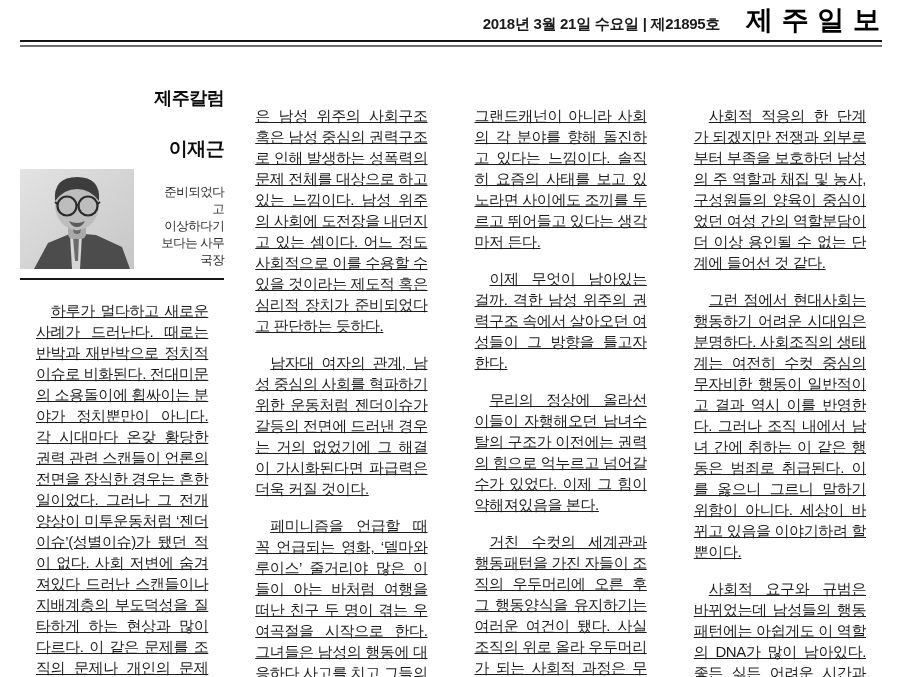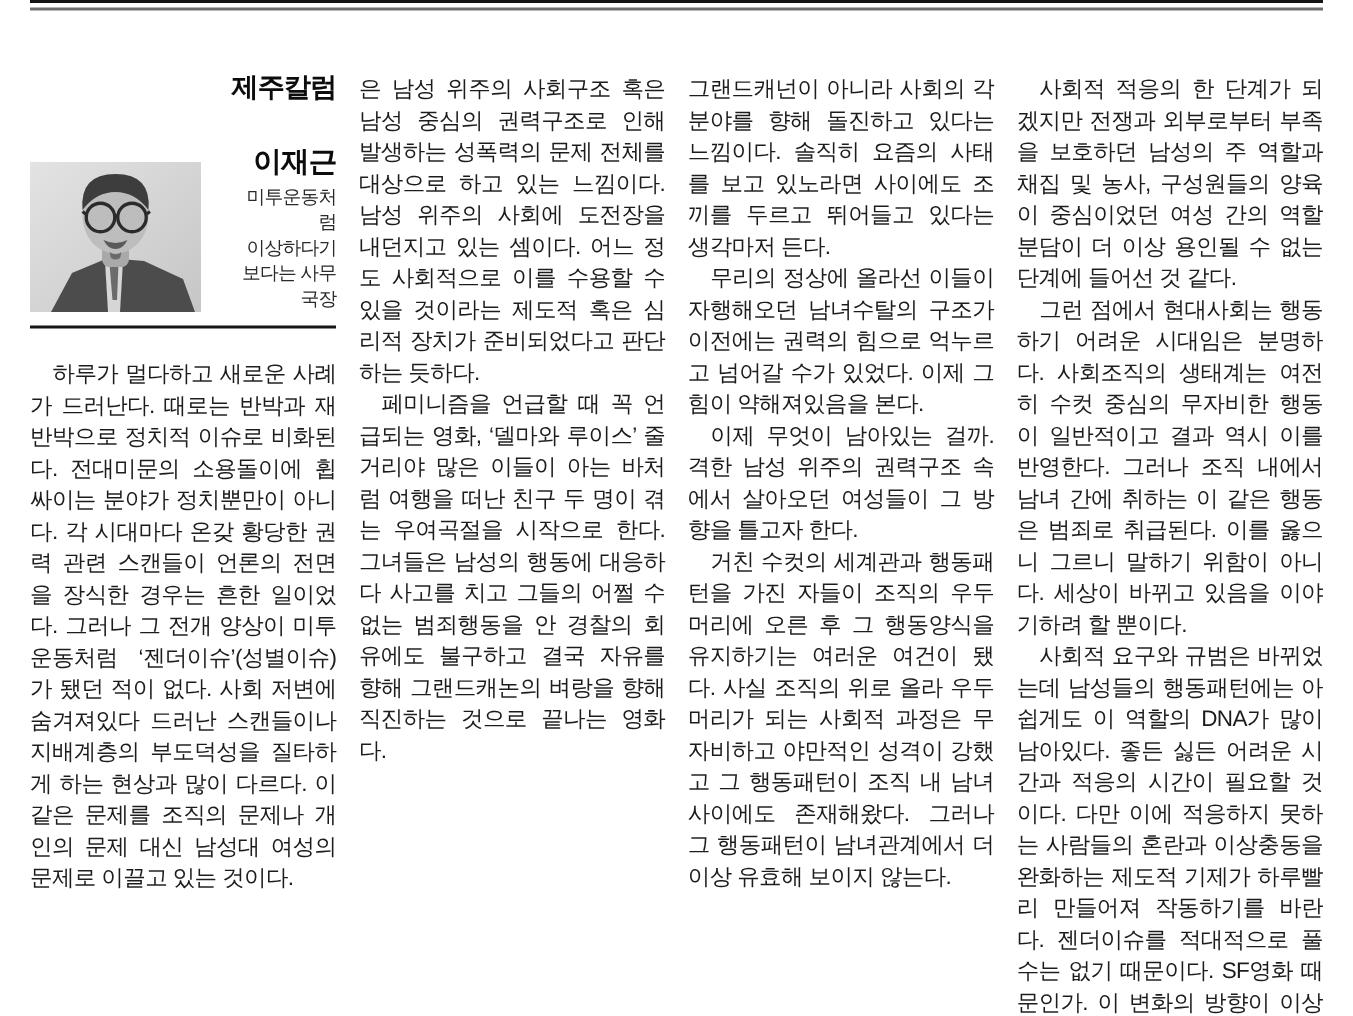--- a/index.html
+++ b/index.html
@@ -60,21 +60,21 @@
   .col{
     flex:1 1 0;
     min-width:0;
     font-size:15px;
     line-height:21px;
     letter-spacing:-0.4px;
     text-align:justify;
     word-break:break-all;
     color:#1c1c1c;
   }
-  .col p{margin:0;text-indent:1em;}
+  .col p{margin:16px;text-indent:1em;text-decoration:underline;}
   .col p.cont{text-indent:0;}
   
   .byline{
     display:flex;
     align-items:flex-end;
     gap:19px;
     border-bottom:2px solid #161616;
     padding-bottom:9px;
     margin-bottom:20px;
   }
@@ -93,36 +93,40 @@
     font-size:18px;
     font-weight:800;
     letter-spacing:-0.5px;
     margin-bottom:32px;
     color:#0c0c0c;
   }
   .author-name{
     font-size:19px;
     font-weight:800;
     letter-spacing:-0.5px;
-    margin-bottom:5px;
+    margin-bottom:26px;
     color:#0c0c0c;
   }
   .affil{
     font-size:12.5px;
     line-height:17px;
     letter-spacing:-0.5px;
     color:#2a2a2a;
   }
 </style>
 </head>
 <body>
 
 <div class="page">
 
   <header>
+    <div class="head-row">
+      <span class="issue-date">2018년 3월 21일 수요일 | 제21895호</span>
+      <span class="logo">제주일보</span>
+    </div>
     <div class="rule-double"></div>
   </header>
 
 
   <main class="article">
 
     <section class="col">
       <div class="byline">
         <div class="photo">
           <svg viewBox="0 0 114 100" width="114" height="100" xmlns="http://www.w3.org/2000/svg">
@@ -150,38 +154,39 @@
             <line x1="37.5" y1="35" x2="35" y2="33" stroke="#2b2b2b" stroke-width="2"></line>
             <line x1="77.5" y1="35" x2="80" y2="33" stroke="#2b2b2b" stroke-width="2"></line>
 
             <path d="M49 52 Q57 56 65 52 Q62 58 57 58 Q52 58 49 52 Z" fill="#5a5a5a"></path>
             <path d="M53 60 Q57 63 61 60 L60 64 Q57 66 54 64 Z" fill="#6a6a6a"></path>
           </svg>
         </div>
         <div class="byline-text">
           <div class="column-label">제주칼럼</div>
           <div class="author-name">이재근</div>
-          <div class="affil">미투운동처럼</div>
+          <div class="affil">준비되었다고</div>
           <div class="affil">이상하다기보다는 사무국장</div>
         </div>
       </div>
       <p>하루가 멀다하고 새로운 사례가 드러난다. 때로는 반박과 재반박으로 정치적 이슈로 비화된다. 전대미문의 소용돌이에 휩싸이는 분야가 정치뿐만이 아니다. 각 시대마다 온갖 황당한 권력 관련 스캔들이 언론의 전면을 장식한 경우는 흔한 일이었다. 그러나 그 전개 양상이 미투운동처럼 ‘젠더이슈’(성별이슈)가 됐던 적이 없다. 사회 저변에 숨겨져있다 드러난 스캔들이나 지배계층의 부도덕성을 질타하게 하는 현상과 많이 다르다. 이 같은 문제를 조직의 문제나 개인의 문제 대신 남성대 여성의 문제로 이끌고 있는 것이다.</p>
 
     </section>
 
     <section class="col">
       <p class="cont">은 남성 위주의 사회구조 혹은 남성 중심의 권력구조로 인해 발생하는 성폭력의 문제 전체를 대상으로 하고 있는 느낌이다. 남성 위주의 사회에 도전장을 내던지고 있는 셈이다. 어느 정도 사회적으로 이를 수용할 수 있을 것이라는 제도적 혹은 심리적 장치가 준비되었다고 판단하는 듯하다.</p>
+      <p>남자대 여자의 관계, 남성 중심의 사회를 혁파하기 위한 운동처럼 젠더이슈가 갈등의 전면에 드러낸 경우는 거의 없었기에 그 해결이 가시화된다면 파급력은 더욱 커질 것이다.</p>
       <p>페미니즘을 언급할 때 꼭 언급되는 영화, ‘델마와 루이스’ 줄거리야 많은 이들이 아는 바처럼 여행을 떠난 친구 두 명이 겪는 우여곡절을 시작으로 한다. 그녀들은 남성의 행동에 대응하다 사고를 치고 그들의 어쩔 수 없는 범죄행동을 안 경찰의 회유에도 불구하고 결국 자유를 향해 그랜드캐논의 벼랑을 향해 직진하는 것으로 끝나는 영화다.</p>
 
     </section>
 
     <section class="col">
       <p class="cont">그랜드캐넌이 아니라 사회의 각 분야를 향해 돌진하고 있다는 느낌이다. 솔직히 요즘의 사태를 보고 있노라면 사이에도 조끼를 두르고 뛰어들고 있다는 생각마저 든다.</p>
+      <p>이제 무엇이 남아있는 걸까. 격한 남성 위주의 권력구조 속에서 살아오던 여성들이 그 방향을 틀고자 한다.</p>
       <p>무리의 정상에 올라선 이들이 자행해오던 남녀수탈의 구조가 이전에는 권력의 힘으로 억누르고 넘어갈 수가 있었다. 이제 그 힘이 약해져있음을 본다.</p>
-      <p>이제 무엇이 남아있는 걸까. 격한 남성 위주의 권력구조 속에서 살아오던 여성들이 그 방향을 틀고자 한다.</p>
       <p>거친 수컷의 세계관과 행동패턴을 가진 자들이 조직의 우두머리에 오른 후 그 행동양식을 유지하기는 여러운 여건이 됐다. 사실 조직의 위로 올라 우두머리가 되는 사회적 과정은 무자비하고 야만적인 성격이 강했고 그 행동패턴이 조직 내 남녀 사이에도 존재해왔다. 그러나 그 행동패턴이 남녀관계에서 더 이상 유효해 보이지 않는다.</p>
     </section>
 
     <section class="col">
       <p>사회적 적응의 한 단계가 되겠지만 전쟁과 외부로부터 부족을 보호하던 남성의 주 역할과 채집 및 농사, 구성원들의 양육이 중심이었던 여성 간의 역할분담이 더 이상 용인될 수 없는 단계에 들어선 것 같다.</p>
       <p>그런 점에서 현대사회는 행동하기 어려운 시대임은 분명하다. 사회조직의 생태계는 여전히 수컷 중심의 무자비한 행동이 일반적이고 결과 역시 이를 반영한다. 그러나 조직 내에서 남녀 간에 취하는 이 같은 행동은 범죄로 취급된다. 이를 옳으니 그르니 말하기 위함이 아니다. 세상이 바뀌고 있음을 이야기하려 할 뿐이다.</p>
       <p>사회적 요구와 규범은 바뀌었는데 남성들의 행동패턴에는 아쉽게도 이 역할의 DNA가 많이 남아있다. 좋든 싫든 어려운 시간과 적응의 시간이 필요할 것이다. 다만 이에 적응하지 못하는 사람들의 혼란과 이상충동을 완화하는 제도적 기제가 하루빨리 만들어져 작동하기를 바란다. 젠더이슈를 적대적으로 풀 수는 없기 때문이다. SF영화 때문인가. 이 변화의 방향이 이상하다기보다는 데자뷰같은 느낌은 무엇일까.</p>
     </section>
 
   </main>

